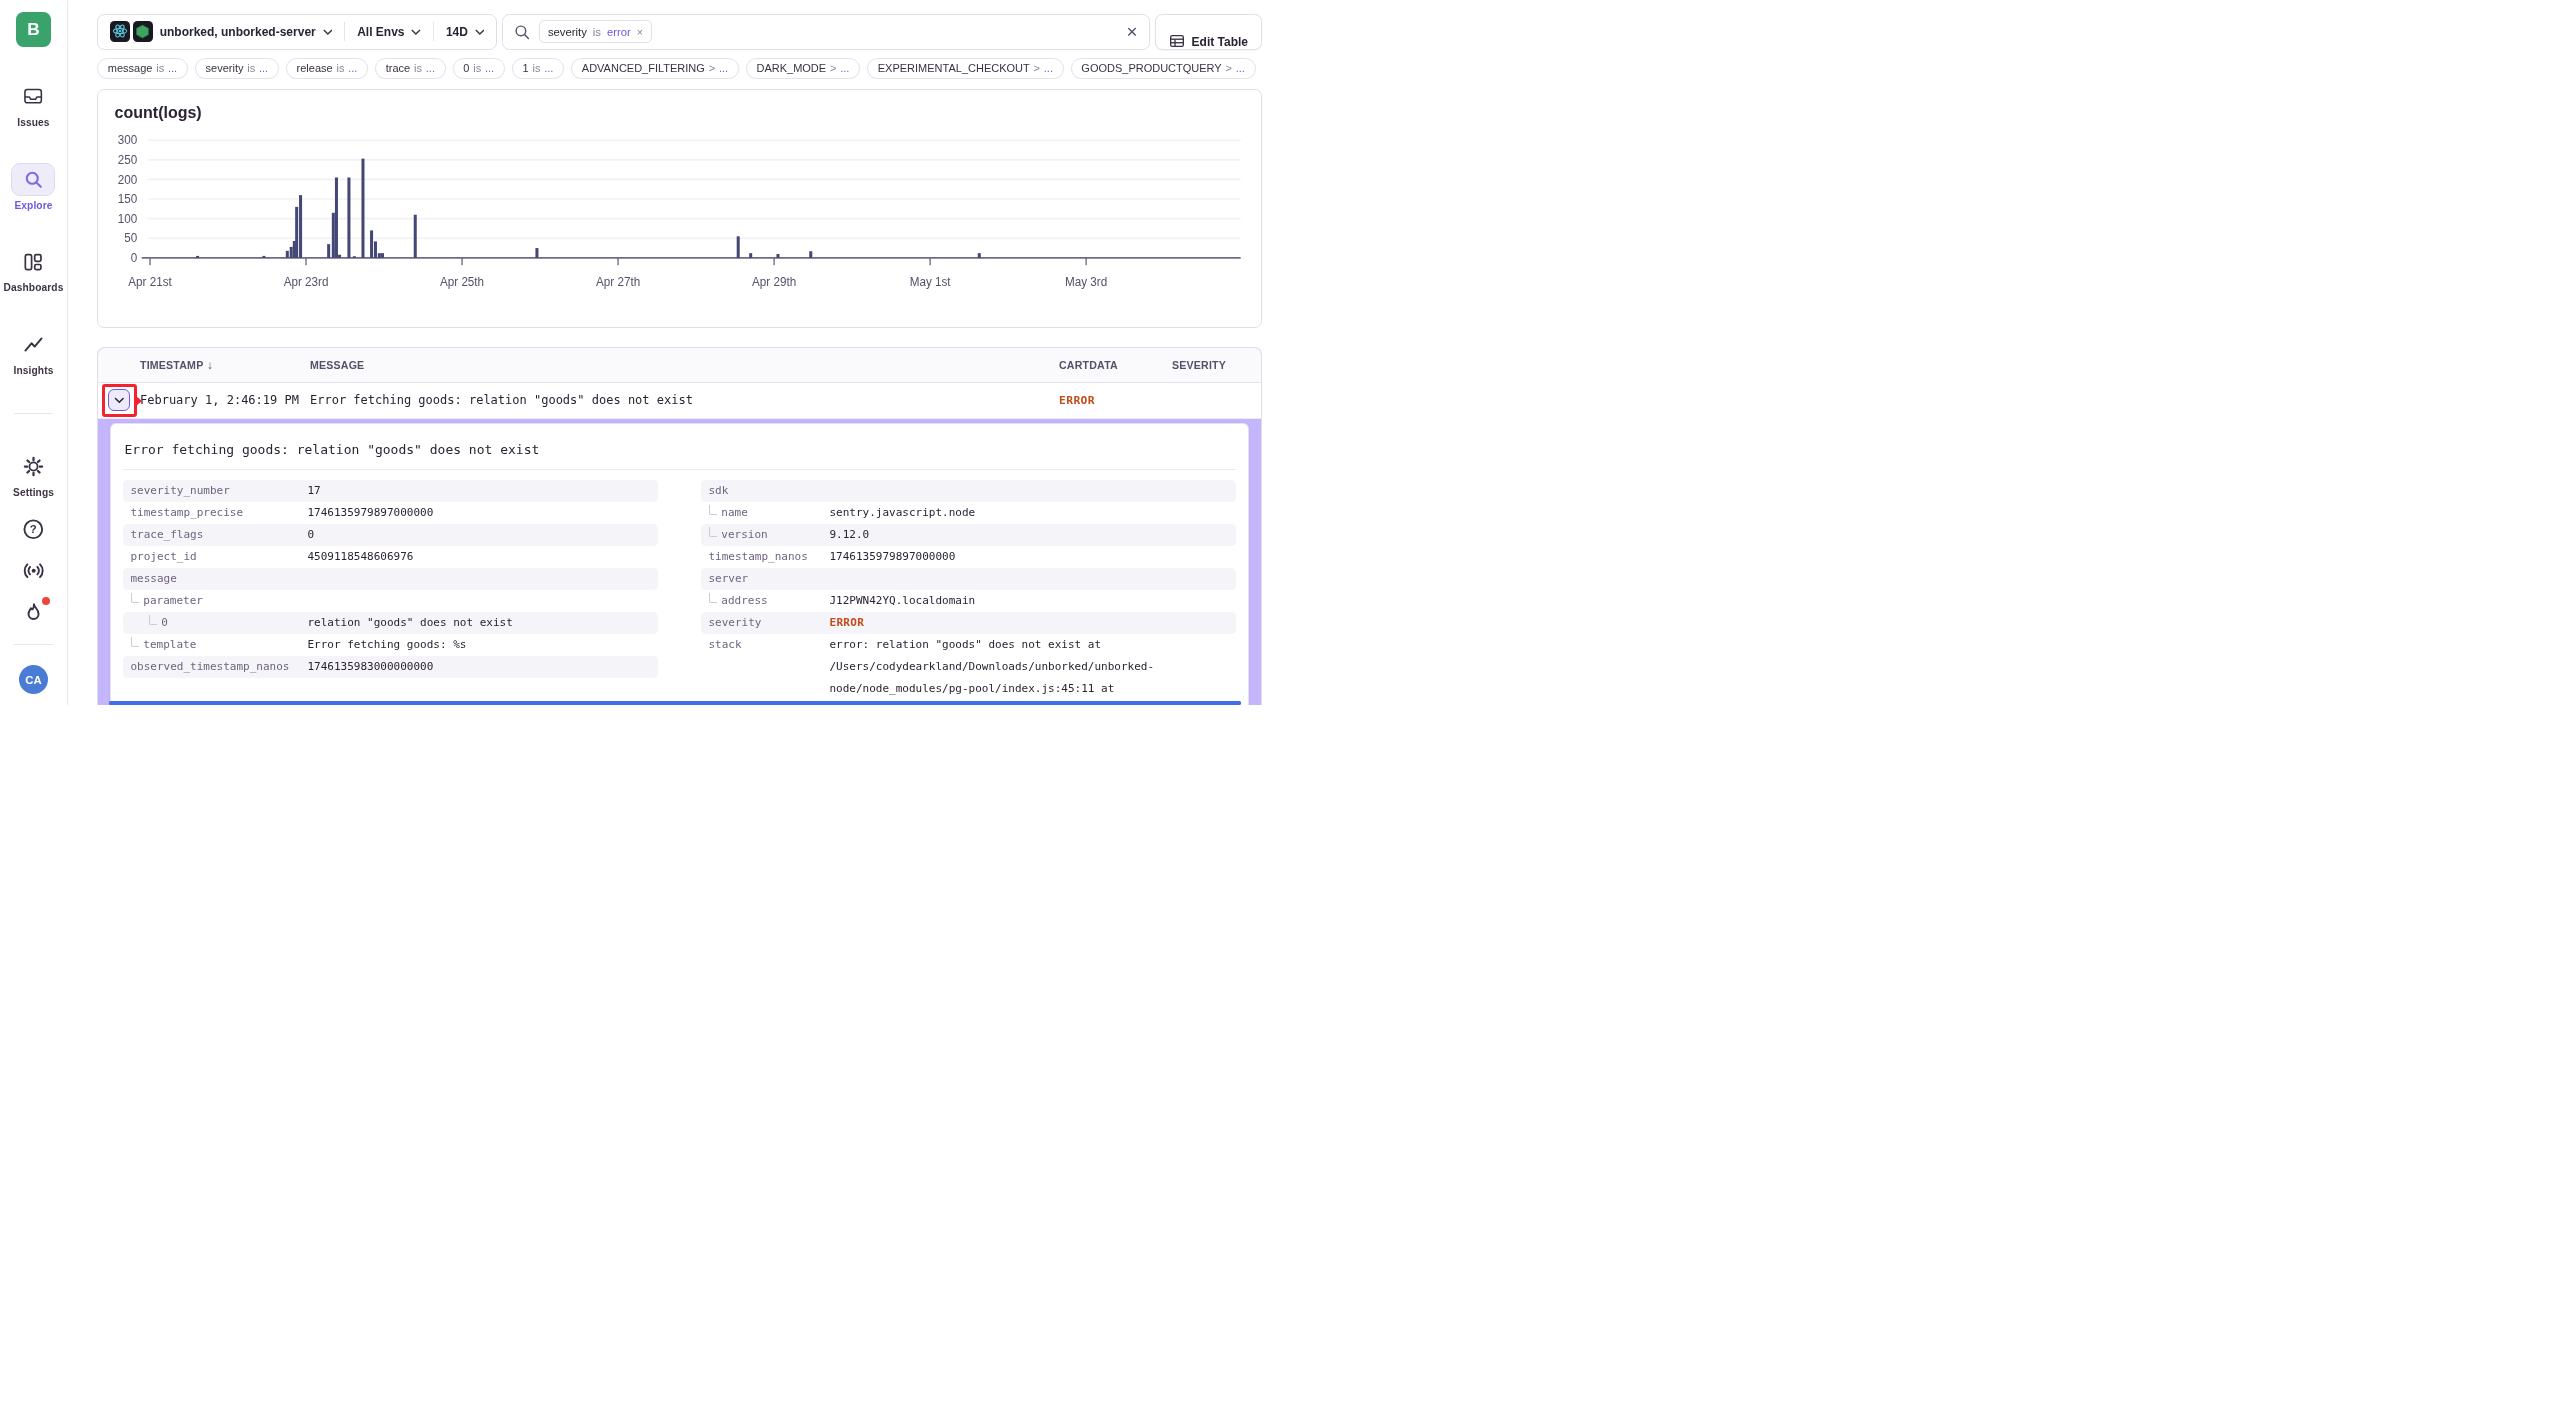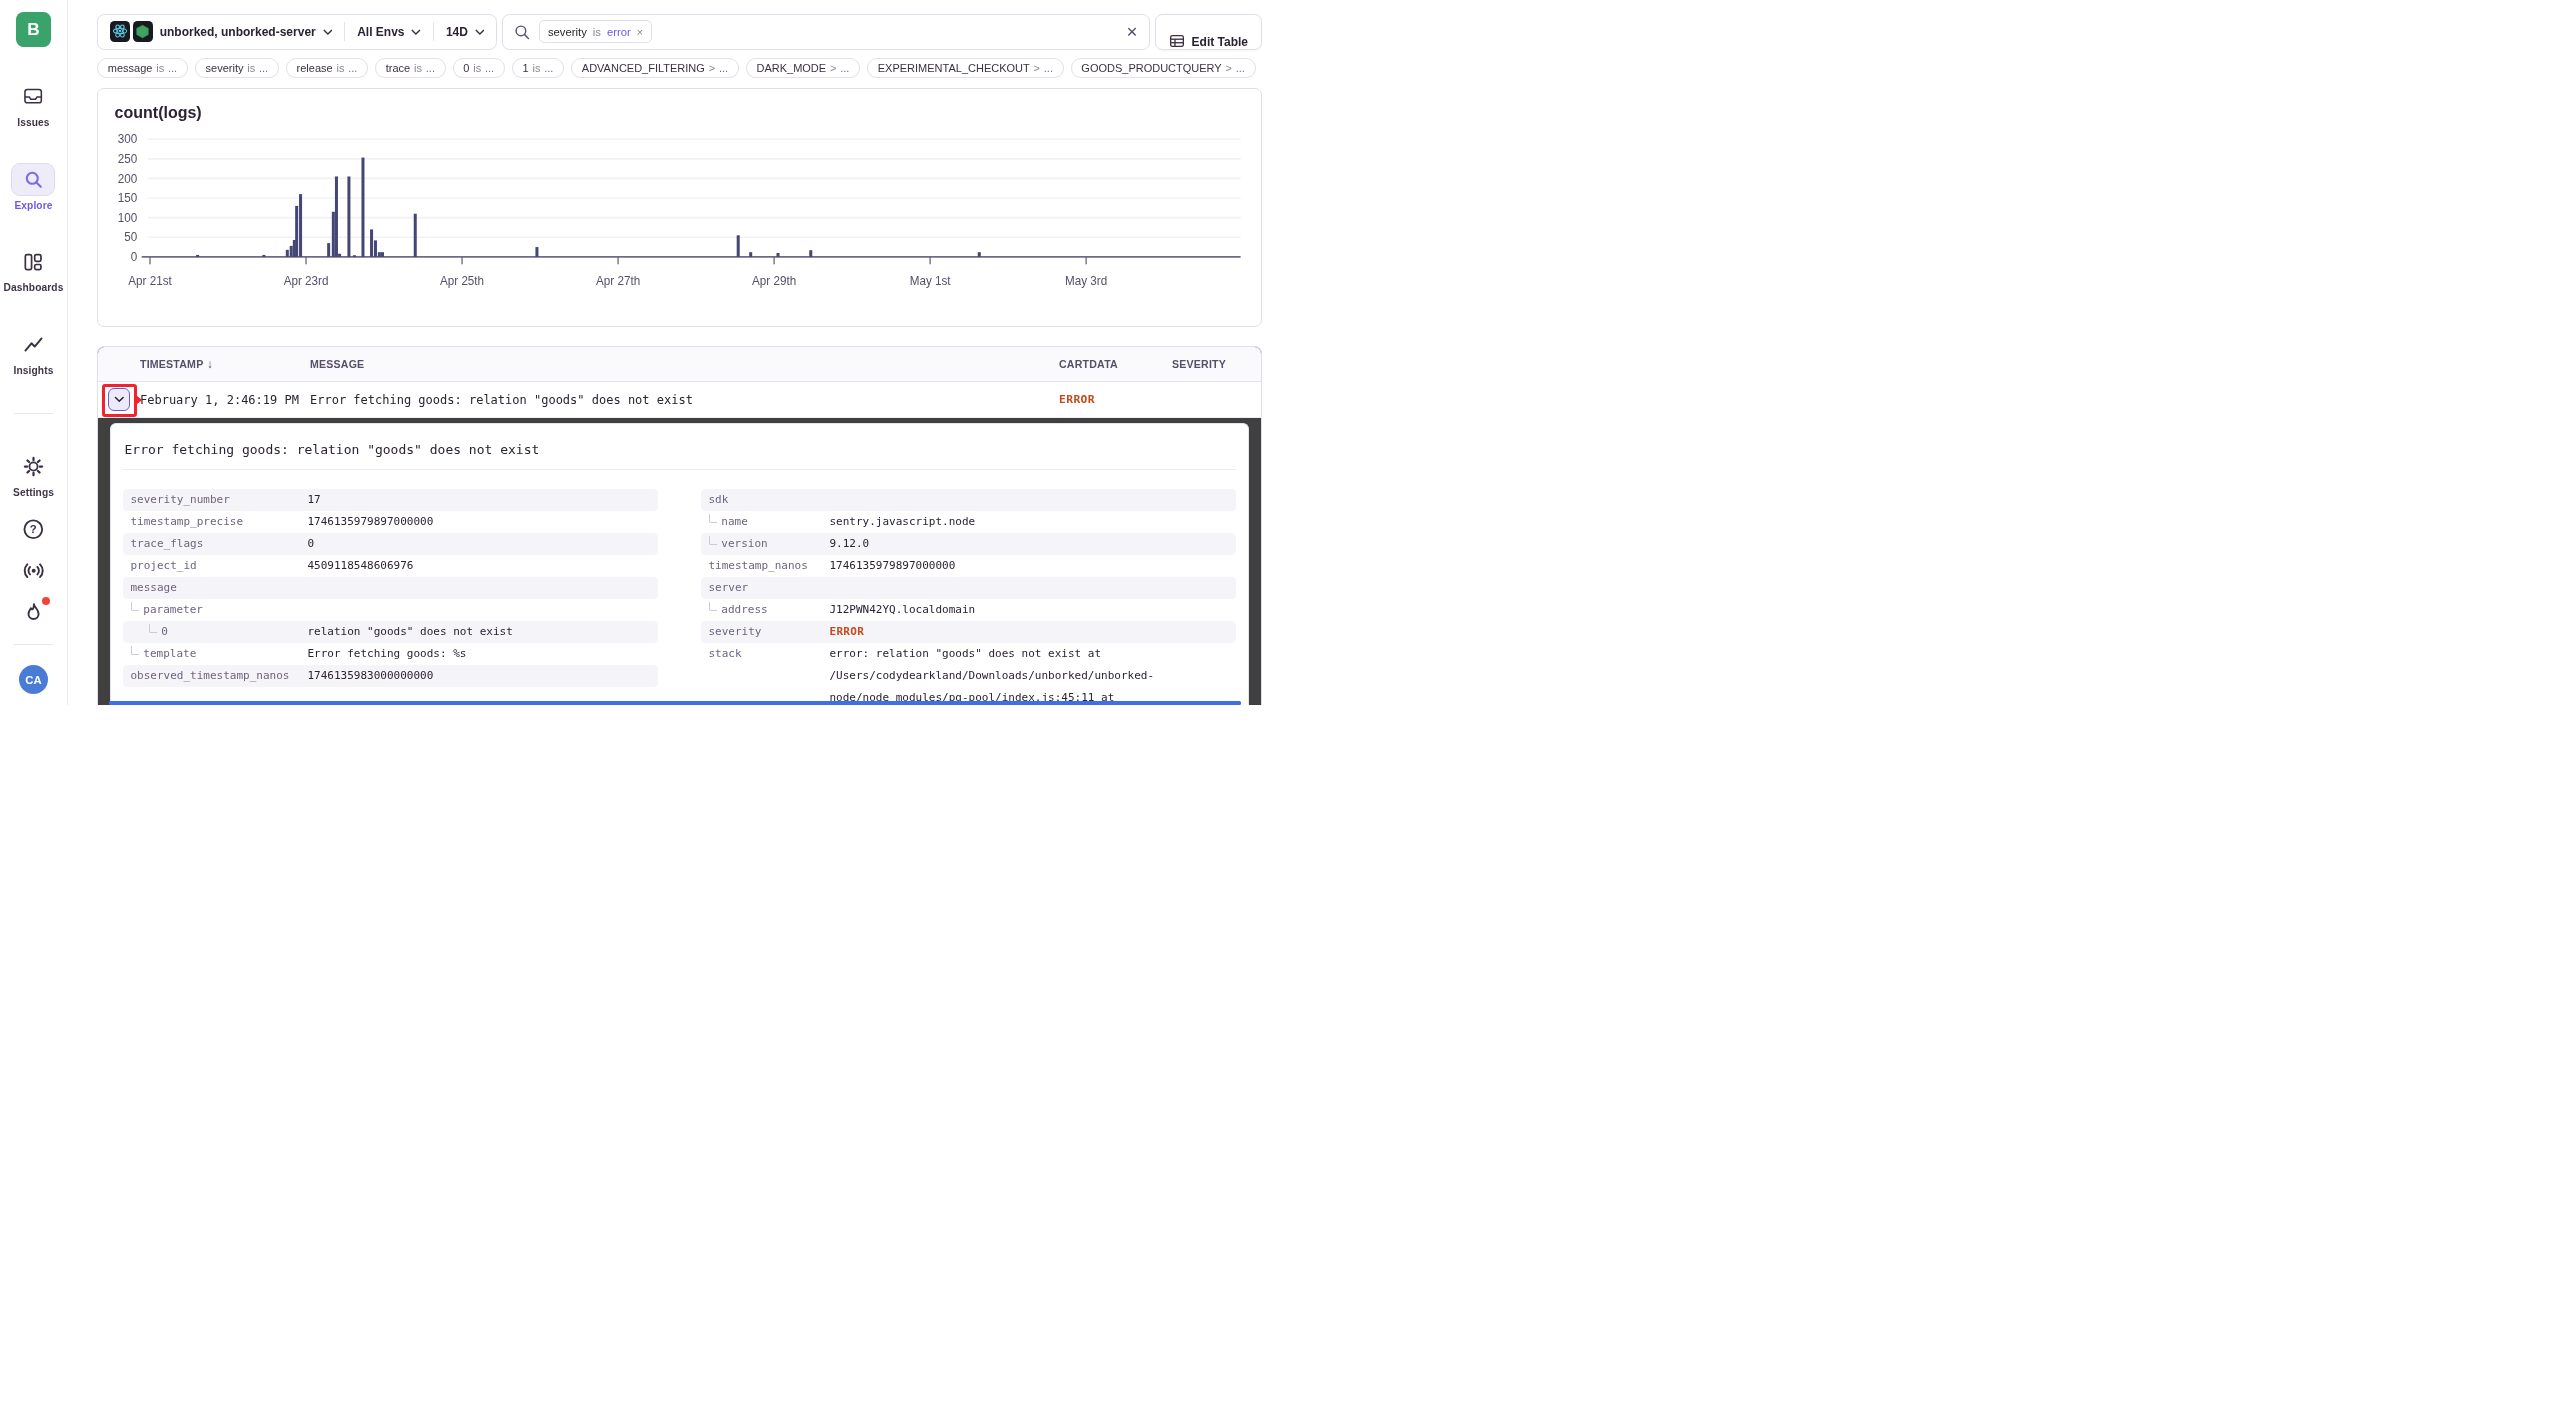--- a/index.html
+++ b/index.html
@@ -56,21 +56,21 @@
     padding:0 9.8px; font-size:11px; background:#fff; color:#3A3143; cursor:pointer;
     box-shadow:0 0.8px 1.5px rgba(43,34,51,.04); flex:0 0 auto; }
   .chip .op { color:#8D8599; } .chip .val { color:var(--accent); }
   .chip.see-full { font-weight:700; color:#2B2233; }
 
   .chart-card { margin-top:9.8px; border:0.8px solid #E2DEE9; border-radius:7px; height:239px; position:relative; background:#fff; flex:0 0 auto; }
   .chart-title { position:absolute; top:14.3px; left:16.6px; font-size:16px; font-weight:800; }
   .chart-svg { position:absolute; inset:0; width:100%; height:100%; }
 
   .table-card { margin-top:19px; border:0.8px solid #E2DEE9; border-bottom:none; border-radius:7.5px 7.5px 0 0;
-    background:#404040; flex:1 1 auto; min-height:0; overflow:hidden; display:flex; flex-direction:column; }
+    background:#c4b5fd; flex:1 1 auto; min-height:0; overflow:hidden; display:flex; flex-direction:column; }
   .table-header { display:flex; align-items:center; height:35px; background:#FAF9FC; border-bottom:0.8px solid #E7E3EE;
     font-size:10.6px; font-weight:700; color:#564F68; letter-spacing:0.2px; flex:0 0 auto; }
   .col-chevron { width:42px; flex:0 0 42px; }
   .col-ts { width:170px; flex:0 0 170px; display:flex; align-items:center; gap:3.8px; cursor:pointer; }
   .col-msg { flex:1; cursor:pointer; }
   .col-cart { width:113px; flex:0 0 113px; cursor:pointer; }
   .col-sev { width:89px; flex:0 0 89px; cursor:pointer; }
   .sort-arrow { font-size:11.3px; font-weight:400; }
   .log-row { display:flex; align-items:center; height:36px; background:#fff; border-bottom:0.8px solid #EEEBF2;
     font-family:"DejaVu Sans Mono", monospace; font-size:12px; flex:0 0 auto; cursor:pointer; }
@@ -80,21 +80,21 @@
   .red-box { position:absolute; left:3.8px; top:1.5px; width:35px; height:33px; border:3px solid var(--annotation); border-radius:3px; pointer-events:none; }
   .red-box:after { content:""; position:absolute; right:-8.3px; top:50%; transform:translateY(-50%);
     border-left:6.8px solid var(--annotation); border-top:5.3px solid transparent; border-bottom:5.3px solid transparent; }
   .sev-error { color:var(--error); font-weight:700; font-size:11.3px; letter-spacing:0.4px; }
 
   .detail-area { flex:1 1 auto; min-height:0; padding:4.5px 12px 0; }
   .detail-card { background:#fff; border:0.8px solid #E7E3EE; border-bottom:none; border-radius:6px 6px 0 0;
     box-shadow:0 0.8px 2.3px rgba(40,30,60,.06); padding:13.6px 12px 0; height:100%; }
   .detail-title { font-family:"DejaVu Sans Mono", monospace; font-size:13px; padding:4.5px 1.5px 12px; }
   .detail-divider { height:0.8px; background:#ECE9F0; }
-  .detail-cols { display:flex; gap:43px; margin-top:19px; }
+  .detail-cols { display:flex; gap:43px; margin-top:10px; }
   .kv-table { flex:1 1 0; min-width:0; }
   .kv-row { display:flex; min-height:22px; line-height:22px; border-radius:4.5px; padding:0 0 0 7.5px;
     font-family:"DejaVu Sans Mono", monospace; font-size:11px; align-items:flex-start; }
   .kv-row.striped { background:#F5F4F8; }
   .kv-key { color:#6F6480; flex:0 0 auto; display:flex; align-items:flex-start; }
   .kv-table.left .kv-key { width:177px; } .kv-table.right .kv-key { width:121px; }
   .kv-val { color:#2B2233; overflow-wrap:break-word; word-break:break-word; min-width:0; }
   .kv-val.error { color:var(--error); font-weight:700; letter-spacing:0.3px; }
   .tree { display:inline-block; width:8.3px; height:9.8px; border-left:1.1px solid #CFC9D9; border-bottom:1.1px solid #CFC9D9;
     border-bottom-left-radius:2.3px; margin:3px 4.5px 0 0; flex:0 0 auto; }

